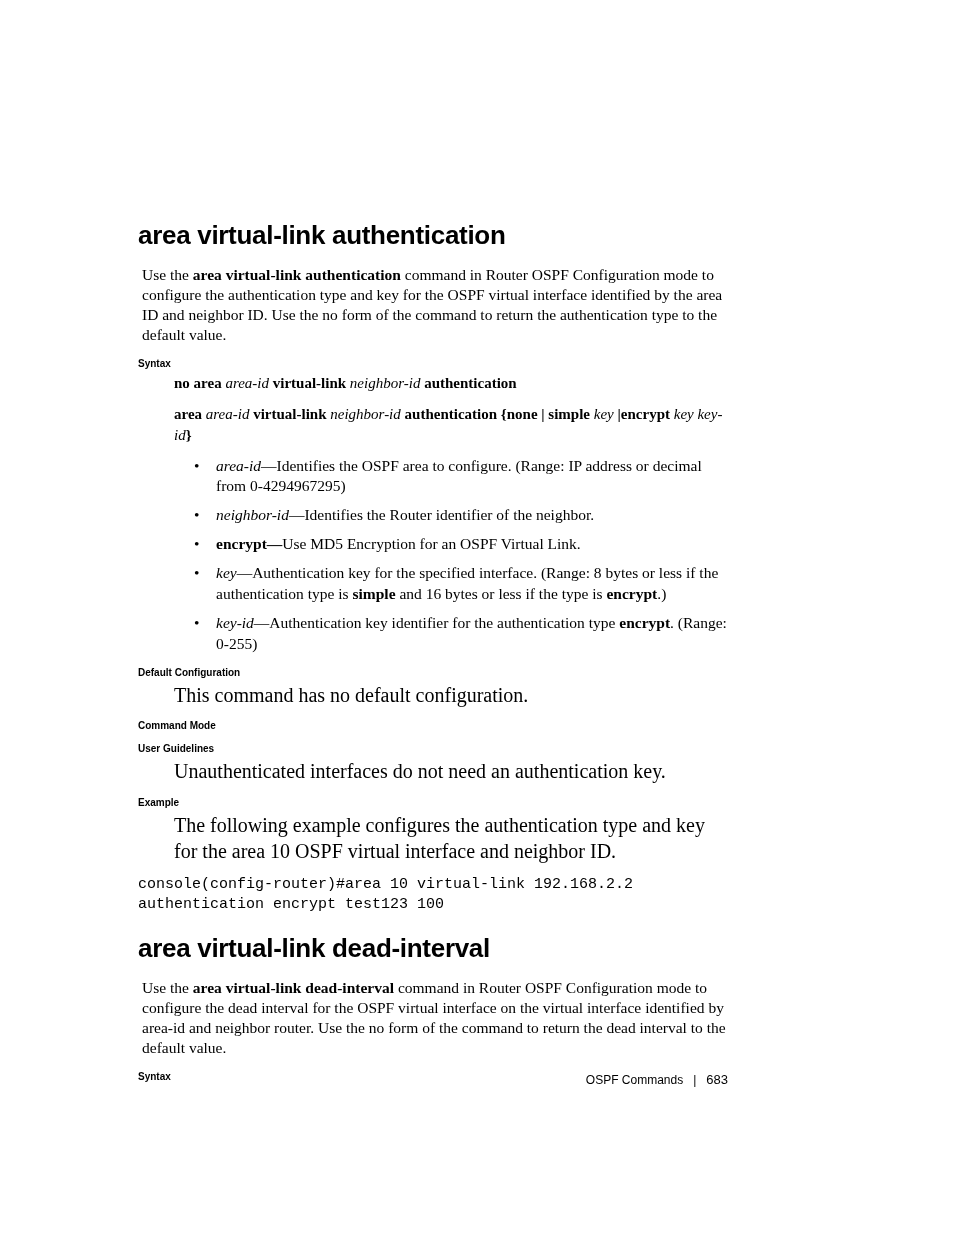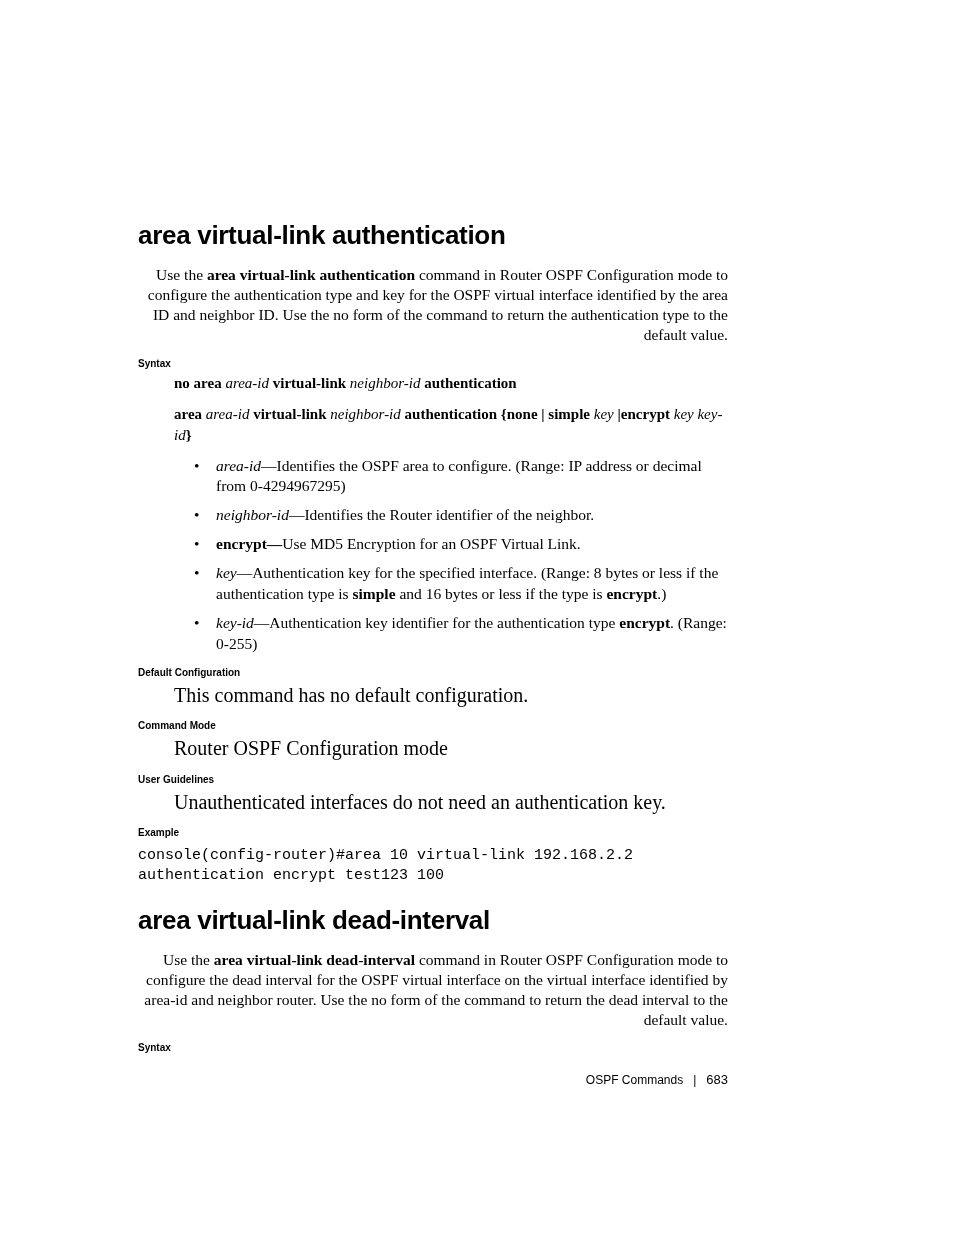--- a/index.html
+++ b/index.html
@@ -20,21 +20,20 @@
     font-family: 'Arial Narrow', Arial, sans-serif;
     font-weight: bold;
     font-size: 26px;
     margin: 0 0 14px 0;
     letter-spacing: -0.3px;
   }
   p.body {
     font-size: 15.5px;
     line-height: 1.3;
     margin: 0 0 12px 4px;
-    text-align: right;
   }
   .sub {
     font-family: Arial, Helvetica, sans-serif;
     font-weight: bold;
     font-size: 10px;
     margin: 12px 0 4px 0;
   }
   .syntax-line {
     font-size: 15px;
     margin: 4px 0 10px 36px;
@@ -114,26 +113,26 @@
     <li><i>neighbor-id</i><span>—Identifies the Router identifier of the neighbor.</span></li>
     <li><b>encrypt—</b><span>Use MD5 Encryption for an OSPF Virtual Link.</span></li>
     <li><i>key</i><span>—Authentication key for the specified interface. (Range: 8 bytes or less if the authentication type is </span><b>simple</b><span> and 16 bytes or less if the type is </span><b>encrypt</b><span>.)</span></li>
     <li><i>key-id</i><span>—Authentication key identifier for the authentication type </span><b>encrypt</b><span>. (Range: 0-255)</span></li>
   </ul>
 
   <div class="sub">Default Configuration</div>
   <div class="body-indent">This command has no default configuration.</div>
 
   <div class="sub">Command Mode</div>
-  <div class="body-indent">Router OSPF Configuration mode</div>
 
   <div class="sub">User Guidelines</div>
   <div class="body-indent">Unauthenticated interfaces do not need an authentication key.</div>
 
   <div class="sub">Example</div>
+  <div class="body-indent">The following example configures the authentication type and key for the area 10 OSPF virtual interface  and neighbor ID.</div>
 
   <pre class="console">console(config-router)#area 10 virtual-link 192.168.2.2 authentication encrypt test123 100</pre>
 
   <h1>area virtual-link dead-interval</h1>
 
   <p class="body">
     <span>Use the </span><b>area virtual-link dead-interval</b><span> command in Router OSPF Configuration mode to configure the dead interval for the OSPF virtual interface on the virtual interface identified by area-id and neighbor router. Use the no form of the command to return the dead interval to the default value.</span>
   </p>
 
   <div class="sub">Syntax</div>

